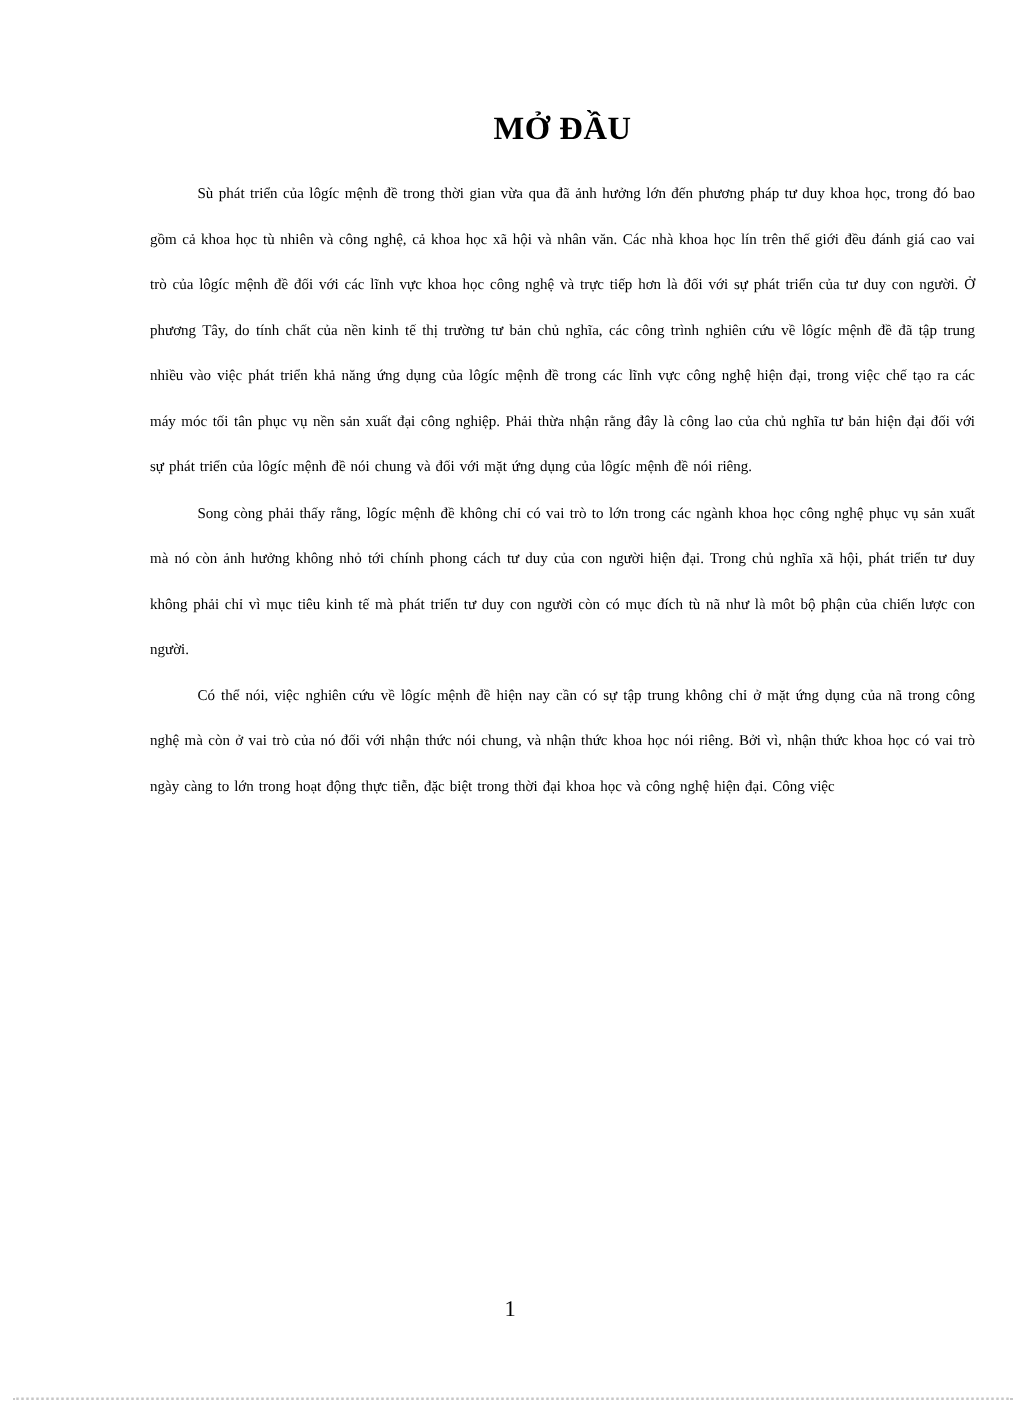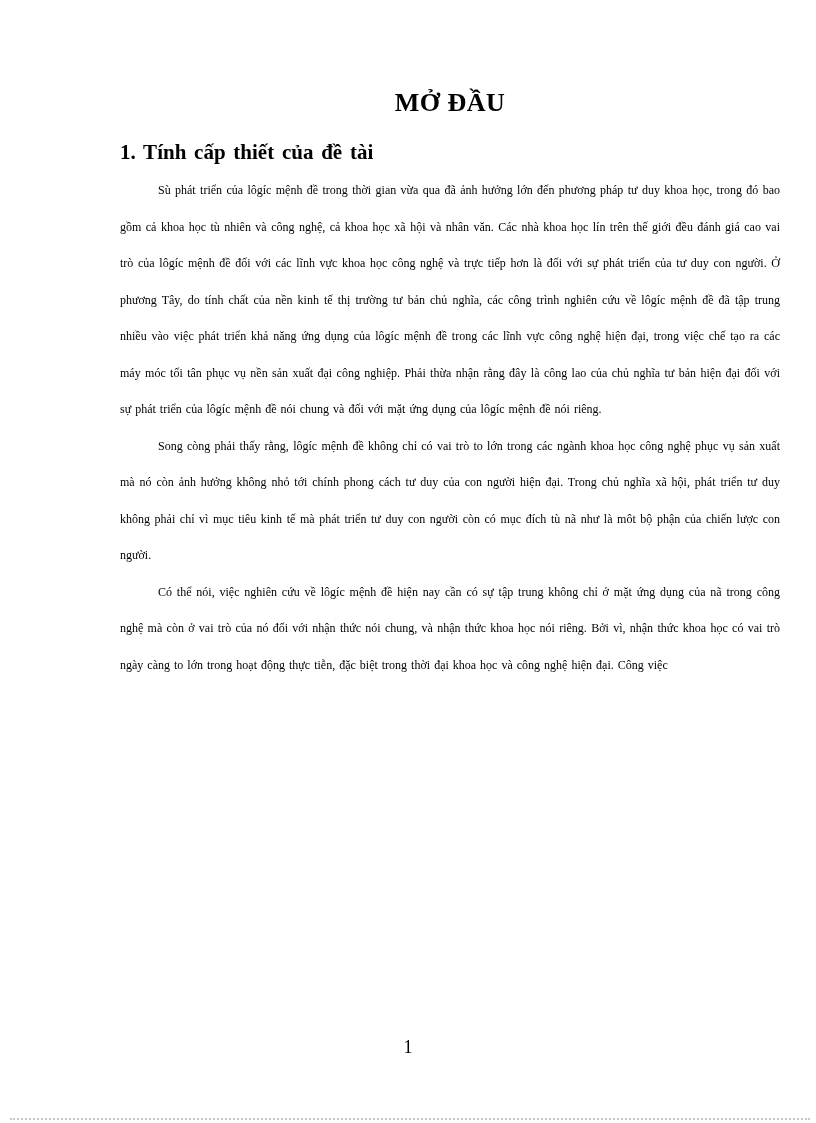--- a/index.html
+++ b/index.html
@@ -66,21 +66,20 @@
     border-bottom: 2px dotted #9a9a9a;
     opacity: 0.55;
   }
 </style>
 </head>
 <body>
 
 <div class="page">
   <h1 class="title">MỞ ĐẦU</h1>
 
-  <h2 class="heading">1. Tính cấp thiết của đề tài</h2>
 
   <p class="body-para">Sù phát triển của lôgíc mệnh đề trong thời gian vừa qua đã ảnh hưởng lớn đến phương pháp tư duy khoa học, trong đó bao gồm cả khoa học tù nhiên và công nghệ, cả khoa học xã hội và nhân văn. Các nhà khoa học lín trên thế giới đều đánh giá cao vai trò của lôgíc mệnh đề đối với các lĩnh vực khoa học công nghệ và trực tiếp hơn là đối với sự phát triển của tư duy con người. Ở phương Tây, do tính chất của nền kinh tế thị trường tư bản chủ nghĩa, các công trình nghiên cứu về lôgíc mệnh đề đã tập trung nhiều vào việc phát triển khả năng ứng dụng của lôgíc mệnh đề trong các lĩnh vực công nghệ hiện đại, trong việc chế tạo ra các máy móc tối tân phục vụ nền sản xuất đại công nghiệp. Phải thừa nhận rằng đây là công lao của chủ nghĩa tư bản hiện đại đối với sự phát triển của lôgíc mệnh đề nói chung và đối với mặt ứng dụng của lôgíc mệnh đề nói riêng.</p>
 
   <p class="body-para">Song còng phải thấy rằng, lôgíc mệnh đề không chỉ có vai trò to lớn trong các ngành khoa học công nghệ phục vụ sản xuất mà nó còn ảnh hưởng không nhỏ tới chính phong cách tư duy của con người hiện đại. Trong chủ nghĩa xã hội, phát triển tư duy không phải chỉ vì mục tiêu kinh tế mà phát triển tư duy con người còn có mục đích tù nã như là môt bộ phận của chiến lược con người.</p>
 
   <p class="body-para">Có thể nói, việc nghiên cứu về lôgíc mệnh đề hiện nay cần có sự tập trung không chỉ ở mặt ứng dụng của nã trong công nghệ mà còn ở vai trò của nó đối với nhận thức nói chung, và nhận thức khoa học nói riêng. Bởi vì, nhận thức khoa học có vai trò ngày càng to lớn trong hoạt động thực tiễn, đặc biệt trong thời đại khoa học và công nghệ hiện đại. Công việc</p>
 </div>
 
 <div class="page-number">1</div>
 

